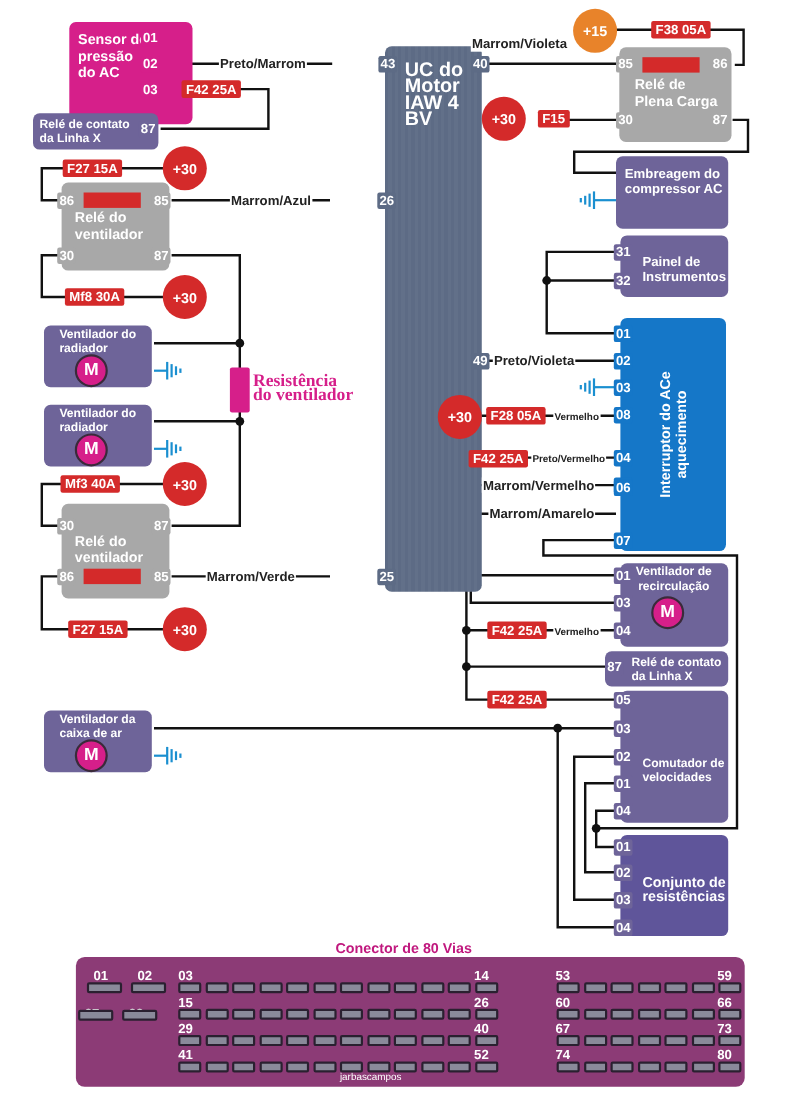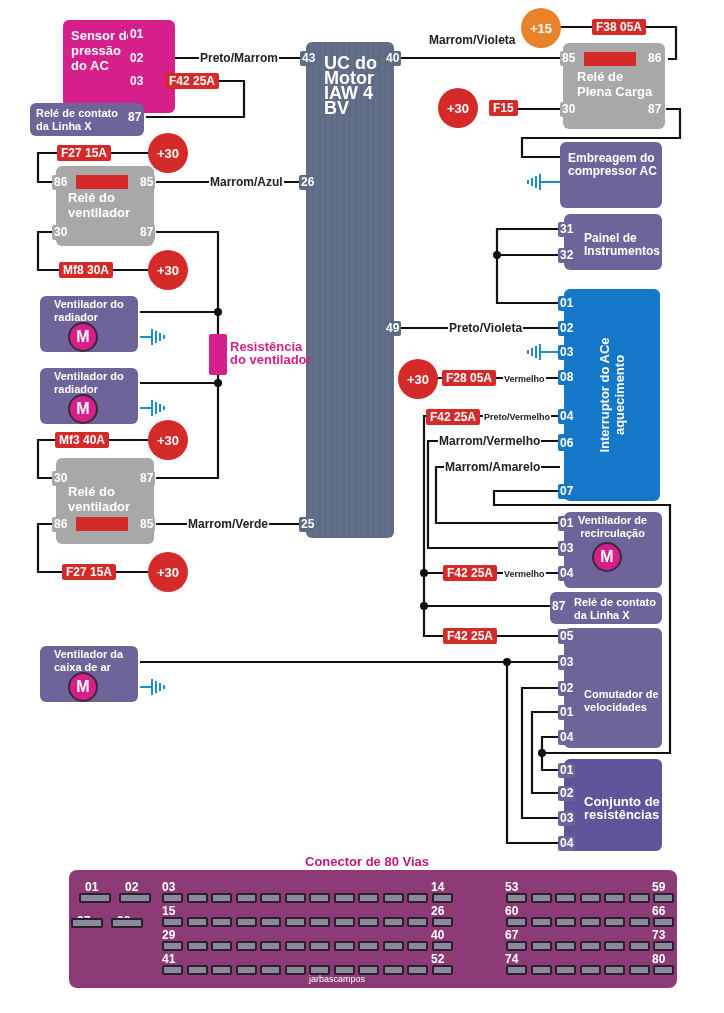--- a/index.html
+++ b/index.html
@@ -5,21 +5,21 @@
   html, body { margin:0; padding:0; background:#ffffff; }
   body { width:724px; height:1013px; position:relative; overflow:hidden;
          font-family:"Liberation Sans", "DejaVu Sans", sans-serif; font-weight:bold; }
   .abs { position:absolute; }
   svg#wires { position:absolute; left:0; top:0; width:724px; height:1013px; }
   .box { position:absolute; border-radius:6px; color:#fff; box-sizing:border-box; }
   .magenta { background:#d61f8a; }
   .purple { background:#6e6499; }
   .purple2 { background:#5f559a; }
   .grey { background:#a8a8a8; }
-  .slate { background:#5d6b85; }
+  .slate { background:#5d6b85;margin-left:44px; }
   .blue { background:#1577c8; }
   .pin { position:absolute; color:#fff; font-size:12px; font-weight:bold; padding:0 2px; line-height:15px; border-radius:2px; }
   .pin.slate { background:#5d6b85; }
   .pin.purple { background:#6e6499; }
   .pin.blue { background:#1577c8; }
   .pin.grey { background:#a8a8a8; }
   .pin.magenta { background:#d61f8a; }
   .fuse { position:absolute; background:#d42a2a; color:#fff; font-size:12px; font-weight:bold;
           padding:0 4px; line-height:16px; border-radius:2px; white-space:nowrap; }
   .circle { position:absolute; border-radius:50%; color:#fff; font-size:13px; font-weight:bold;
@@ -245,21 +245,21 @@
 
 <div class="box purple" style="left:40px;top:296px;width:98px;height:56px;">
   <div class="boxtext" style="left:14px;top:2px;font-size:11px;">
     <div>Ventilador do</div>
     <div>radiador</div>
   </div>
   <div class="motor" style="left:28px;top:26px;">M</div>
 </div>
 
 <div class="abs" style="left:209px;top:334px;width:18px;height:41px;background:#d61f8a;border-radius:2px;"></div>
-<div class="abs" style="left:230px;top:340px;color:#d61f8a;font-size:13px;line-height:13px;">
+<div class="abs" style="left:230px;top:340px;color:#d61f8a;font-size:16px;line-height:13px;font-family:Liberation Serif, serif;">
   <div>Resistência</div>
   <div>do ventilador</div>
 </div>
 
 <div class="box purple" style="left:40px;top:368px;width:98px;height:56px;">
   <div class="boxtext" style="left:14px;top:2px;font-size:11px;">
     <div>Ventilador do</div>
     <div>radiador</div>
   </div>
   <div class="motor" style="left:28px;top:26px;">M</div>

